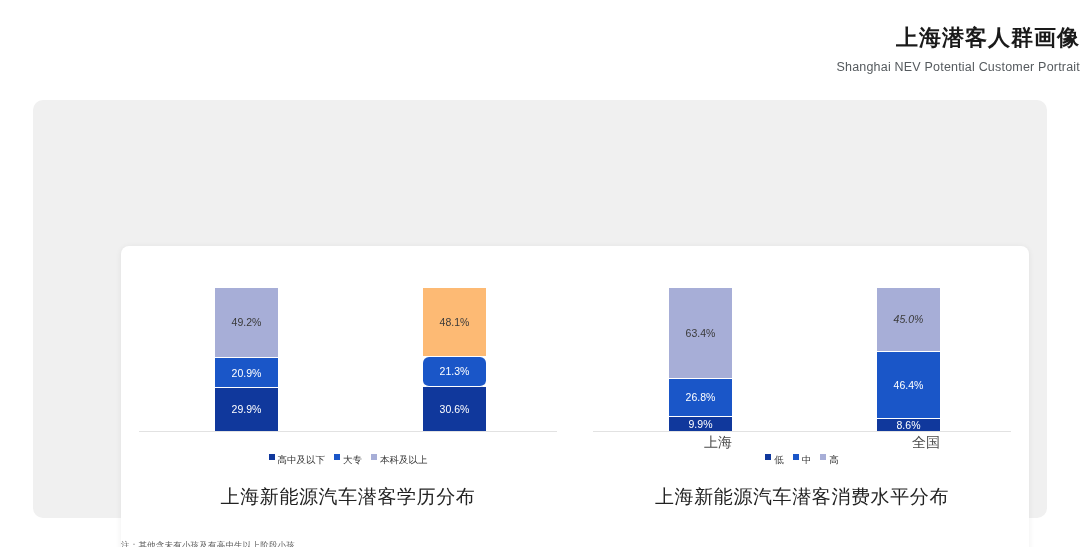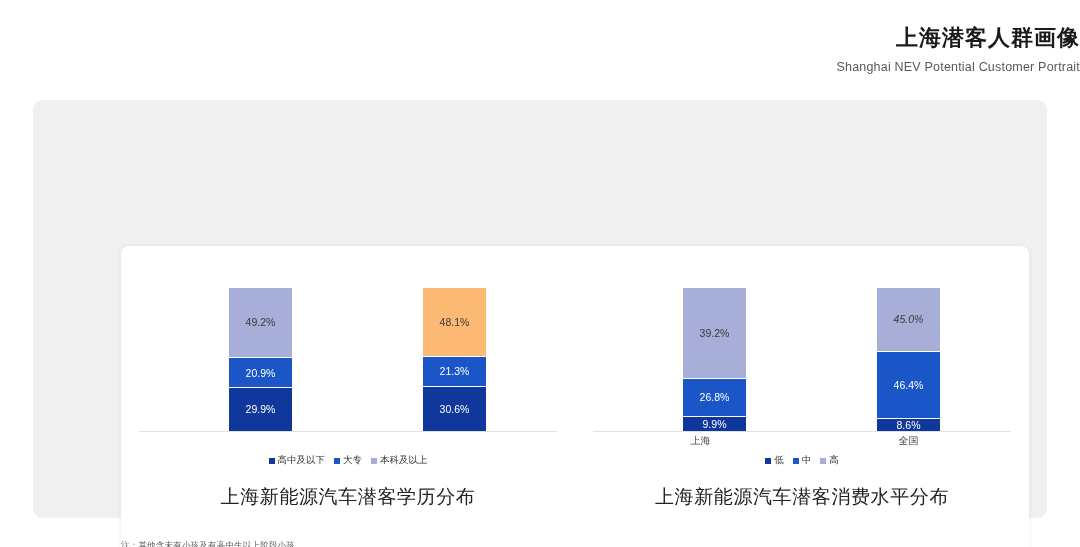--- a/index.html
+++ b/index.html
@@ -99,21 +99,21 @@
 
   .bar-col {
     position: absolute;
     bottom: 0;
     width: 63px;
     height: 100%;
     display: flex;
     flex-direction: column;
     justify-content: flex-end;
   }
-  .bar-col.pos-a { left: 108px; }
+  .bar-col.pos-a { left: 94px; }
   .bar-col.pos-b { left: 302px; }
 
   .seg {
     display: flex;
     align-items: center;
     justify-content: center;
     font-size: 10.5px;
     box-sizing: border-box;
     border-bottom: 1px solid #ffffff;
     line-height: 1;
@@ -128,41 +128,41 @@
   .xlabels {
     position: absolute;
     left: 0;
     right: 0;
     top: 188px;
     height: 16px;
   }
   .xlabel {
     position: absolute;
     width: 63px;
-    text-align: center;
-    font-size: 10px;
+    text-align: right;
+    font-size: 14px;
     color: #4a4a4a;
   }
   .xlabel.pos-a { left: 94px; }
   .xlabel.pos-b { left: 302px; }
 
   
   .legend {
     position: absolute;
     left: 0;
     right: 0;
     top: 208px;
     display: flex;
     justify-content: center;
     align-items: center;
     gap: 9px;
   }
   .legend-item {
     display: flex;
-    align-items: center;
+    align-items: flex-start;
     gap: 3px;
     font-size: 9.5px;
     color: #333333;
   }
   .legend-swatch {
     width: 6px;
     height: 6px;
     display: inline-block;
   }
 
@@ -206,21 +206,21 @@
           <div class="bars-wrap">
 
             <div class="bar-col pos-a">
               <div class="seg seg-high" style="height: 49.2%; background: rgb(167, 174, 215);">49.2%</div>
               <div class="seg seg-mid" style="height: 20.9%; background: rgb(26, 86, 200);">20.9%</div>
               <div class="seg seg-low" style="height: 29.9%; background: rgb(16, 56, 156);">29.9%</div>
             </div>
 
             <div class="bar-col pos-b">
               <div class="seg seg-high" style="height: 48.1%; background: #fdba74;">48.1%</div>
-              <div class="seg seg-mid" style="height: 21.3%; background: rgb(26, 86, 200);">21.3%</div>
+              <div class="seg seg-mid" style="height: 21.3%; background: rgb(26, 86, 200); border-radius: 6px;">21.3%</div>
               <div class="seg seg-low" style="height: 30.6%; background: rgb(16, 56, 156);">30.6%</div>
             </div>
 
           </div>
           <div class="baseline"></div>
         </div>
 
         <div class="xlabels">
           <div class="xlabel pos-a"></div>
           <div class="xlabel pos-b"></div>
@@ -242,21 +242,21 @@
         </div>
 
         <div class="caption">上海新能源汽车潜客学历分布</div>
       </div>
 
       <div class="chart-block">
         <div class="plot-area">
           <div class="bars-wrap">
 
             <div class="bar-col pos-a">
-              <div class="seg seg-high" style="height: 63.3367%; background: rgb(167, 174, 215);">39.2%</div>
+              <div class="seg seg-high" style="height: 63.3367%; background: rgb(167, 174, 215);">63.4%</div>
               <div class="seg seg-mid" style="height: 26.7732%; background: rgb(26, 86, 200);">26.8%</div>
               <div class="seg seg-low" style="height: 9.89011%; background: rgb(16, 56, 156);">9.9%</div>
             </div>
 
             <div class="bar-col pos-b">
               <div class="seg seg-high" style="height: 45%; background: rgb(167, 174, 215); font-style: italic;">45.0%</div>
               <div class="seg seg-mid" style="height: 46.4%; background: rgb(26, 86, 200);">46.4%</div>
               <div class="seg seg-low" style="height: 8.6%; background: rgb(16, 56, 156); text-align: center;">8.6%</div>
             </div>
 

